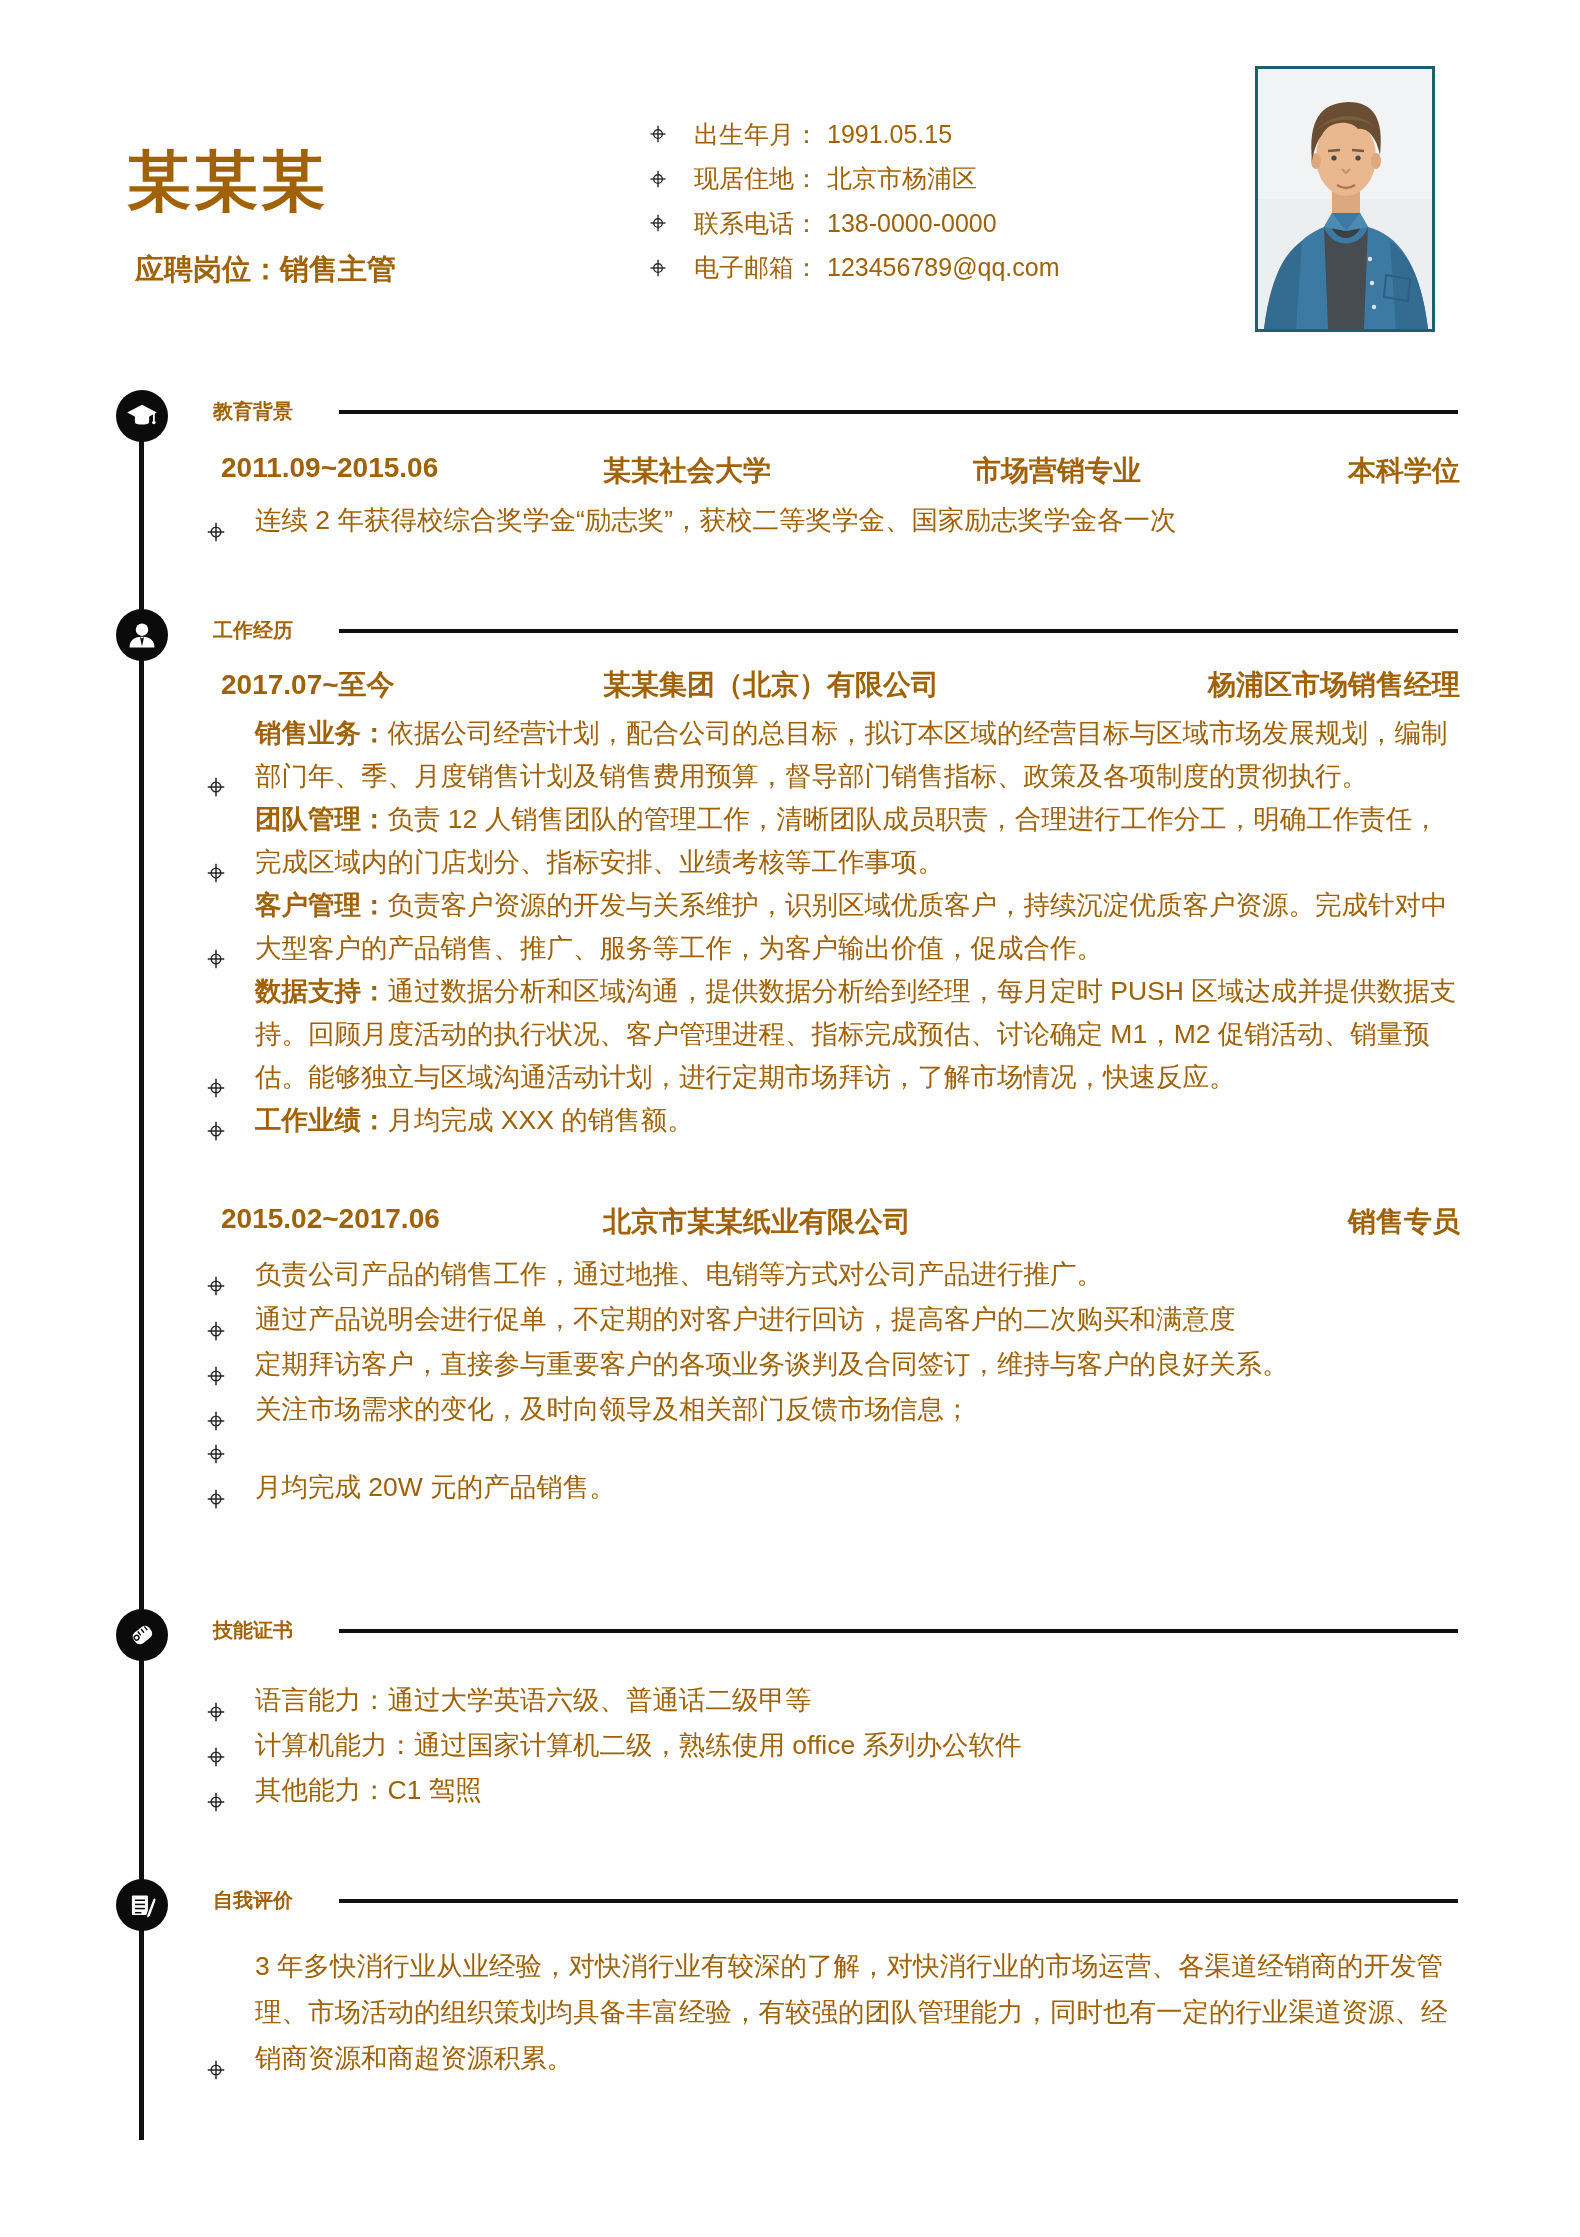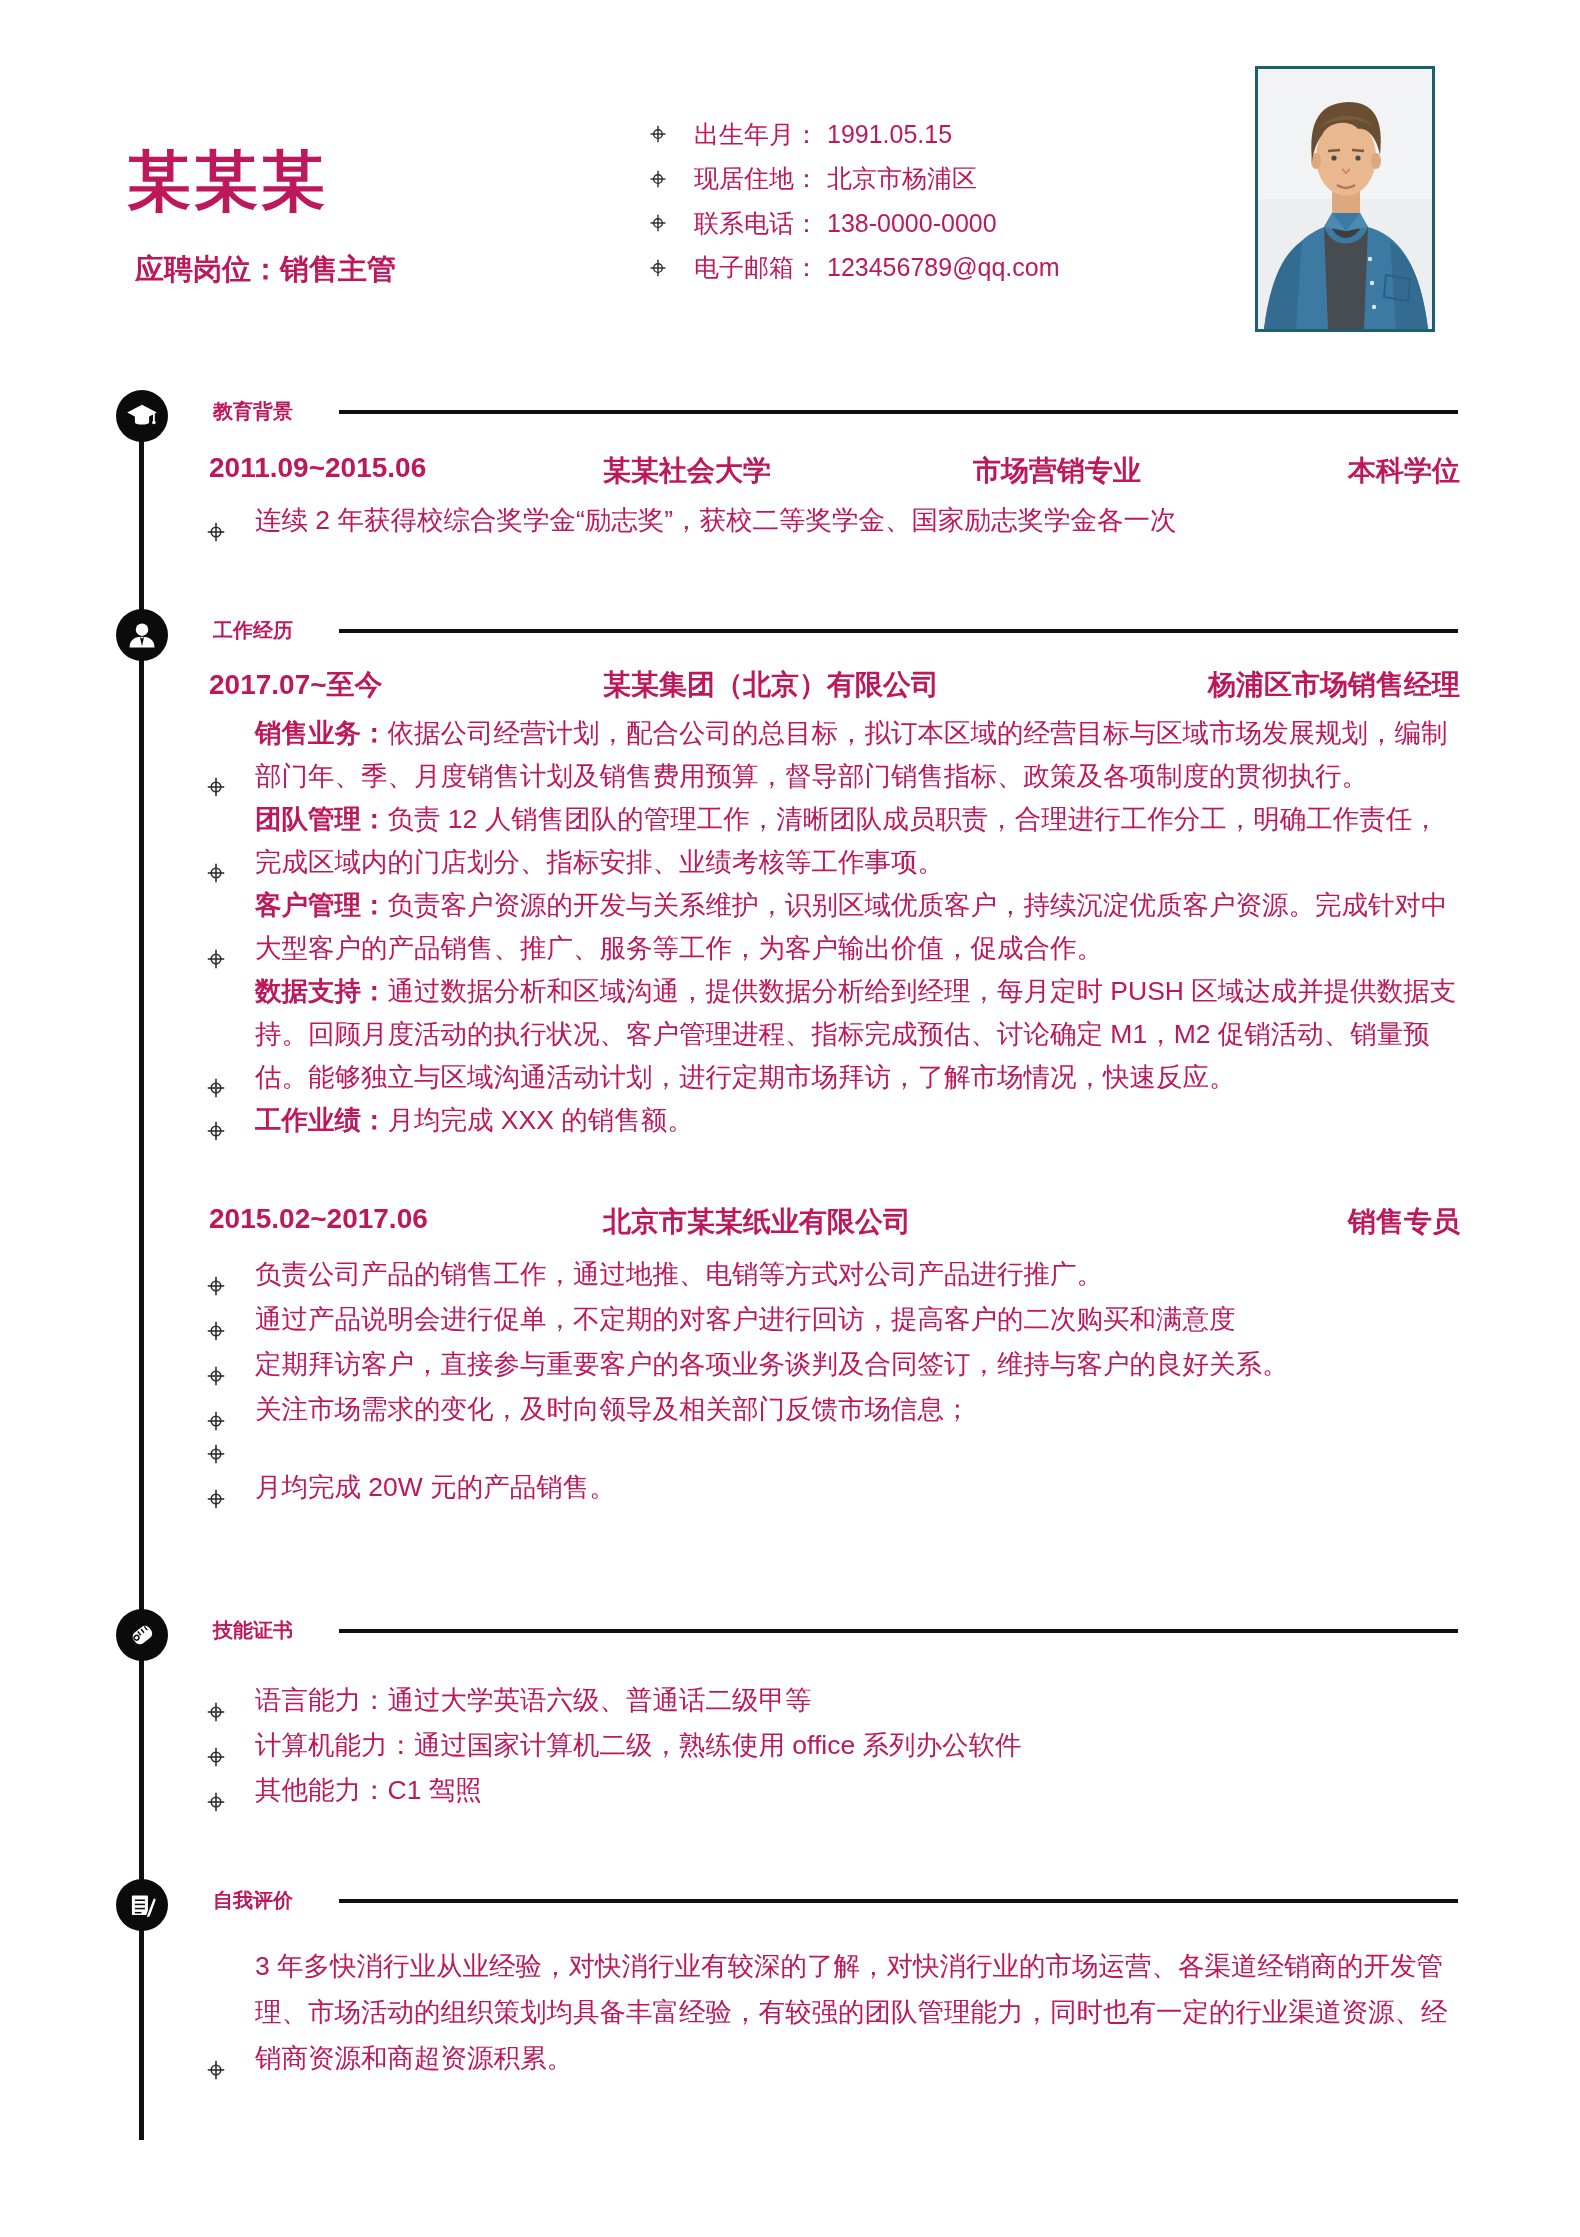--- a/index.html
+++ b/index.html
@@ -1,21 +1,21 @@
 <!DOCTYPE html>
 <html lang="zh"><head>
 <meta charset="utf-8">
 <style>
   html,body{margin:0;padding:0;background:#fff;}
   .page{
     position:relative;
     width:1580px;height:2237px;
     background:#ffffff;
     font-family:"Liberation Sans","DejaVu Sans",sans-serif;
-    color:#be185d;
+    color:#a16207;
     overflow:hidden;
   }
   
   .name{position:absolute;left:127px;top:138px;font-size:64px;font-weight:800;letter-spacing:3px;}
   .objective{position:absolute;left:127px;top:250px;font-size:29px;font-weight:700;margin-left:8px;}
   .contacts{position:absolute;left:648px;top:112px;}
   .contact-row{display:flex;align-items:center;height:44.5px;font-size:25px;}
   .contact-row .ch{width:20px;height:20px;flex:0 0 20px;margin-right:26px;}
   .contact-row .c-label{font-weight:400;}
   .contact-row .c-value{margin-left:8px;}
@@ -24,21 +24,21 @@
   
   .tl-line{position:absolute;left:139px;top:416px;width:5px;height:1724px;background:#101010;}
   .tl-icon{position:absolute;left:116px;width:52px;height:52px;border-radius:50%;background:#0b0b0b;display:flex;align-items:center;justify-content:center;}
   .tl-icon svg{width:38px;height:38px;}
   
   .sec-head{position:absolute;left:213px;right:122px;display:flex;align-items:center;}
   .sec-title{font-size:20px;font-weight:800;white-space:nowrap;}
   .sec-rule{flex:1;height:4px;background:#101010;margin-left:46px;}
   
   .meta-row{position:absolute;left:205px;width:1255px;font-size:28px;font-weight:700;}
-  .meta-row .m-period{position:absolute;left:4px;top:0;white-space:nowrap;}
+  .meta-row .m-period{position:absolute;left:16px;top:0;white-space:nowrap;}
   .meta-row .m-org{position:absolute;left:398px;top:0;white-space:nowrap;}
   .meta-row .m-major{position:absolute;left:768px;top:0;white-space:nowrap;}
   .meta-row .m-role{position:absolute;right:0;top:0;white-space:nowrap;}
   
   ul.blist{list-style:none;margin:0;padding:0;position:absolute;left:205px;width:1258px;}
   ul.blist li{display:flex;align-items:flex-end;}
   ul.blist .ch{width:22px;height:22px;flex:0 0 22px;margin-right:28px;}
   .txt{display:block;font-size:26.5px;}
   .txt b{font-weight:700;}
   .lh43{line-height:43px;}

